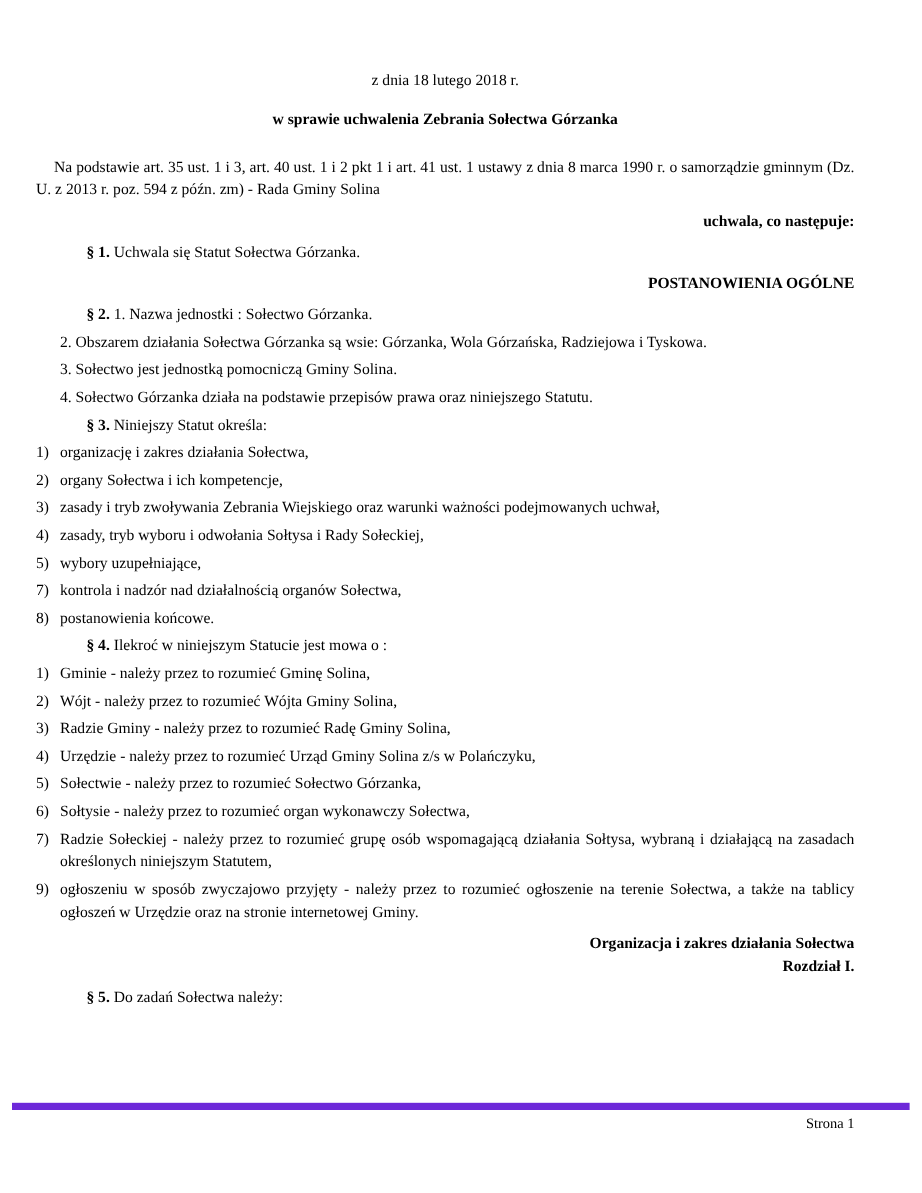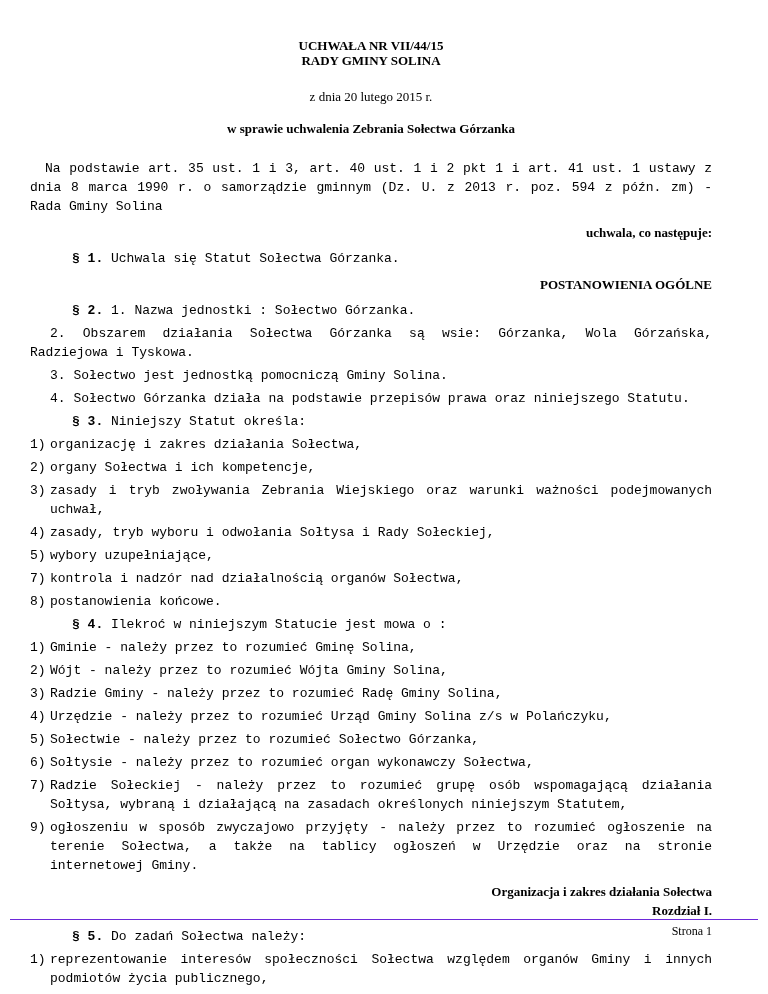--- a/index.html
+++ b/index.html
@@ -35,21 +35,20 @@
     font-weight: bold;
     line-height: 15px;
   }
   .doc-body {
     margin-top: 23px;
     line-height: 19px;
   }
   .doc-body p {
     margin: 4px 0;
     text-align: justify;
-    font-family: Liberation Mono, monospace;
   }
   p.justify-indent {
     text-indent: 15px;
   }
   p.section {
     text-indent: 42px;
   }
   p.sub {
     text-indent: 20px;
   }
@@ -68,39 +67,35 @@
     margin: 7px 0;
   }
   .section b {
     font-weight: bold;
   }
   .doc-footer {
     position: absolute;
     top: 919px;
     left: 10px;
     right: 10px;
-    border-top: 1px solid #6d28d9;
+    border-top: 6px solid #6d28d9;
   }
   .page-number {
     text-align: right;
     padding-right: 46px;
     font-size: 12px;
     margin-top: 4px;
   }
 </style>
 </head>
 <body>
 
 <div class="page">
   <div class="doc-header">
-    <div class="doc-title">
-      <div>UCHWAŁA NR VII/44/15</div>
-      <div>RADY GMINY SOLINA</div>
-    </div>
-    <div class="doc-date">z dnia 20 lutego 2015 r.</div>
+    <div class="doc-date">z dnia 18 lutego 2018 r.</div>
     <div class="doc-subject">w sprawie uchwalenia Zebrania Sołectwa Górzanka</div>
   </div>
 
   <div class="doc-body">
       <p class="justify-indent">Na podstawie art. 35 ust. 1 i 3, art. 40 ust. 1 i 2 pkt 1 i art. 41 ust. 1 ustawy z dnia 8 marca 1990 r. o samorządzie gminnym (Dz. U. z 2013 r. poz. 594 z późn. zm) - Rada Gminy Solina</p>
       <div class="center-bold">
         <div>uchwala, co następuje:</div>
       </div>
       <p class="section"><b>§ 1. </b>Uchwala się Statut Sołectwa Górzanka.</p>
       <div class="center-bold">
@@ -125,19 +120,18 @@
       <p class="item"><span class="num">4)</span>Urzędzie - należy przez to rozumieć Urząd Gminy Solina z/s w Polańczyku,</p>
       <p class="item"><span class="num">5)</span>Sołectwie - należy przez to rozumieć Sołectwo Górzanka,</p>
       <p class="item"><span class="num">6)</span>Sołtysie - należy przez to rozumieć organ wykonawczy Sołectwa,</p>
       <p class="item"><span class="num">7)</span>Radzie Sołeckiej - należy przez to rozumieć grupę osób wspomagającą działania Sołtysa, wybraną i działającą na zasadach określonych niniejszym Statutem,</p>
       <p class="item"><span class="num">9)</span>ogłoszeniu w sposób zwyczajowo przyjęty - należy przez to rozumieć ogłoszenie na terenie Sołectwa, a także na tablicy ogłoszeń w Urzędzie oraz na stronie internetowej Gminy.</p>
       <div class="center-bold">
         <div>Organizacja i zakres działania Sołectwa</div>
         <div>Rozdział I.</div>
       </div>
       <p class="section"><b>§ 5. </b>Do zadań Sołectwa należy:</p>
-      <p class="item"><span class="num">1)</span>reprezentowanie interesów społeczności Sołectwa względem organów Gminy i innych podmiotów życia publicznego,</p>
     </div>
 
   <div class="doc-footer">
     <div class="page-number">Strona 1</div>
   </div>
 </div>
 
 </body></html>

